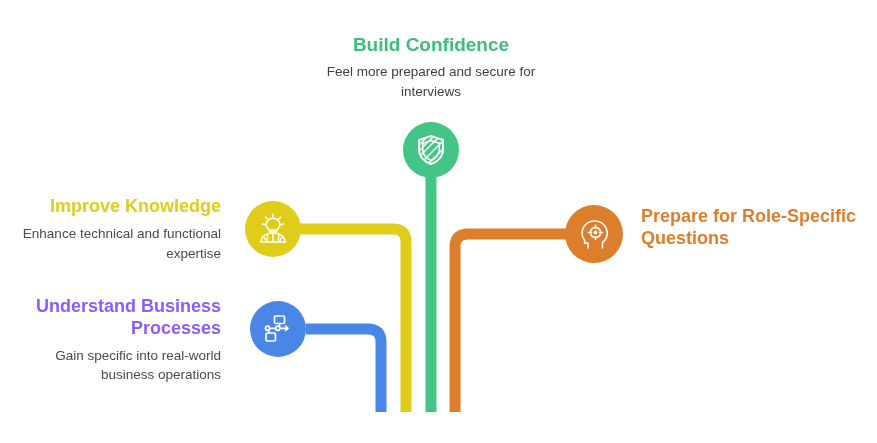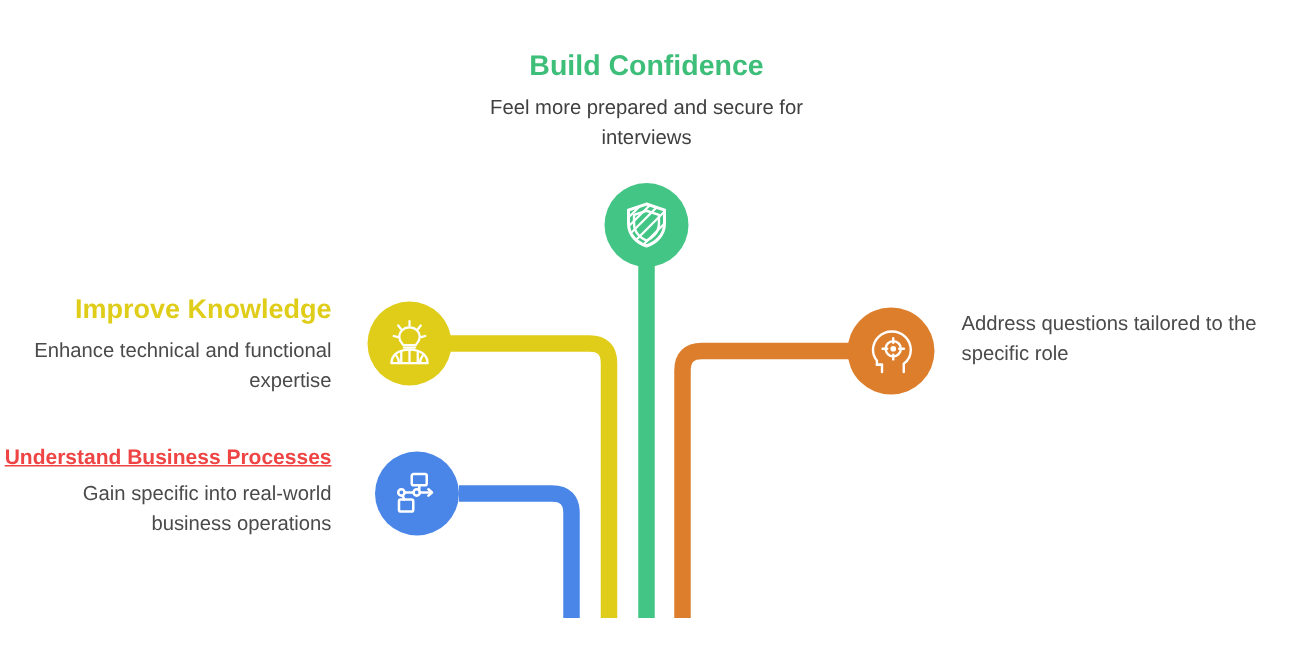--- a/index.html
+++ b/index.html
@@ -77,21 +77,21 @@
   }
   #block-knowledge .title { font-size: 18px; color: #DFCD1A; }
 
   
   #block-processes {
     left: 0px;
     top: 296px;
     width: 221px;
     text-align: right;
   }
-  #block-processes .title { font-size: 14px; color: #ef4444; text-decoration: underline; }
+  #block-processes .title { font-size: 18px; color: #8b5cf6; }
 
   
   #block-rolespec {
     left: 641px;
     top: 206px;
     width: 228px;
     text-align: left;
   }
   #block-rolespec .title { font-size: 18px; color: #DD7E2C; }
 </style>
@@ -213,16 +213,16 @@
     <div class="title">Build Confidence</div>
     <div class="desc">Feel more prepared and secure for interviews</div>
   </div>
 
   <div class="block" id="block-processes">
     <div class="title">Understand Business Processes</div>
     <div class="desc">Gain specific into real-world business operations</div>
   </div>
 
   <div class="block" id="block-rolespec">
-    <div class="desc">Address questions tailored to the specific role</div>
+    <div class="title">Prepare for Role-Specific Questions</div>
   </div>
 
 </div>
 
 </body></html>

